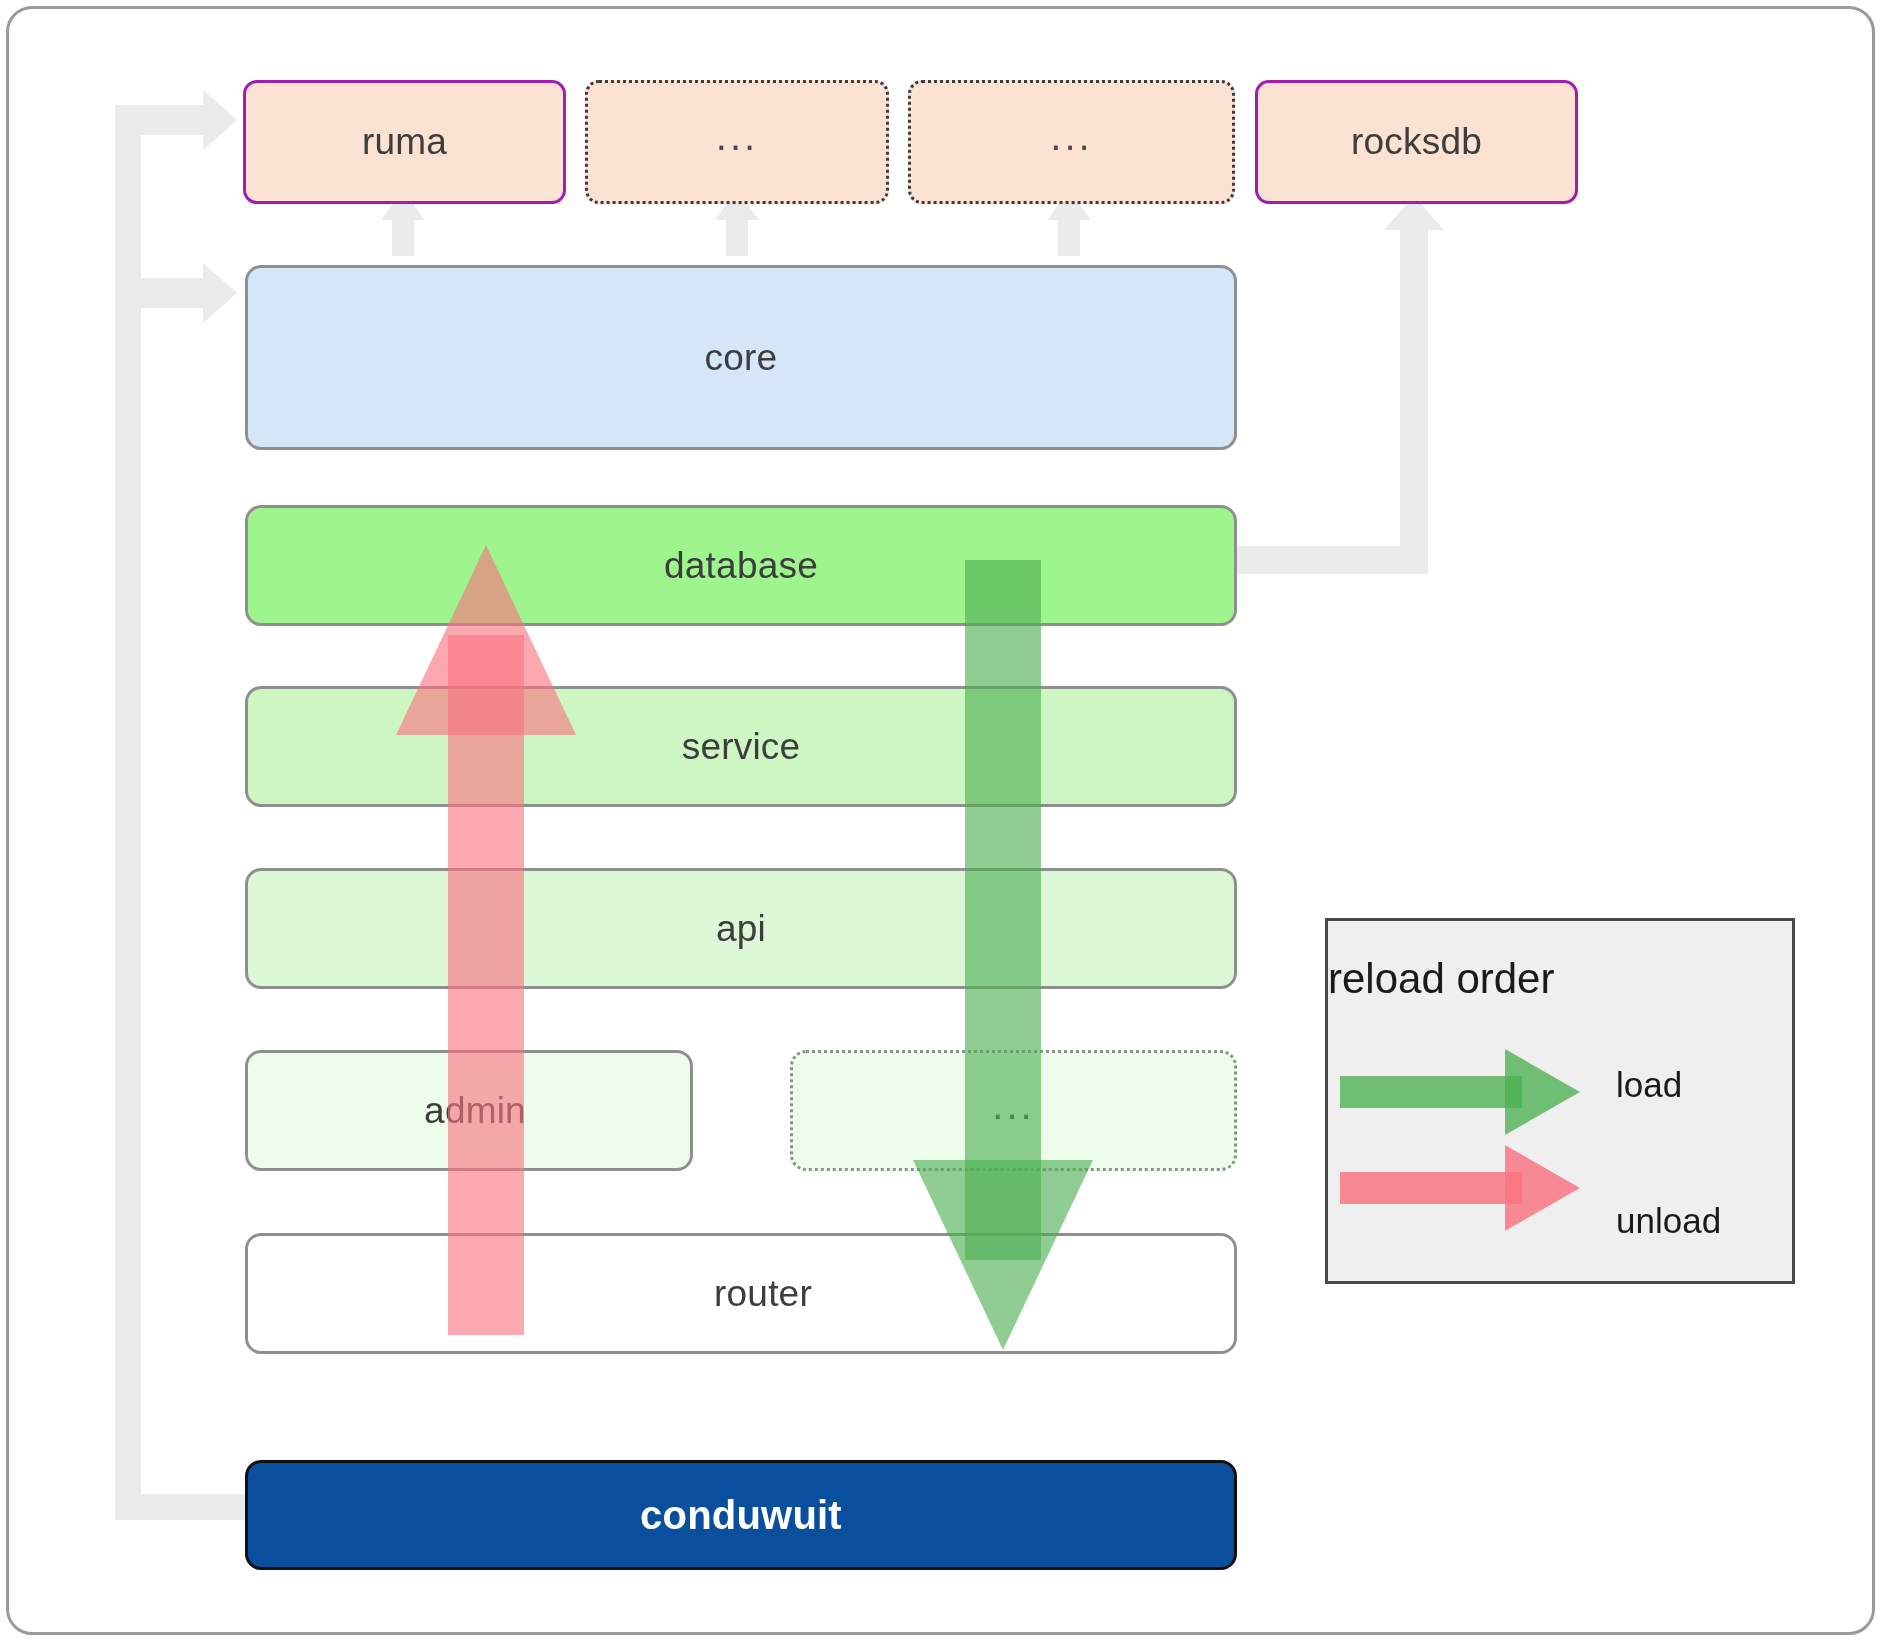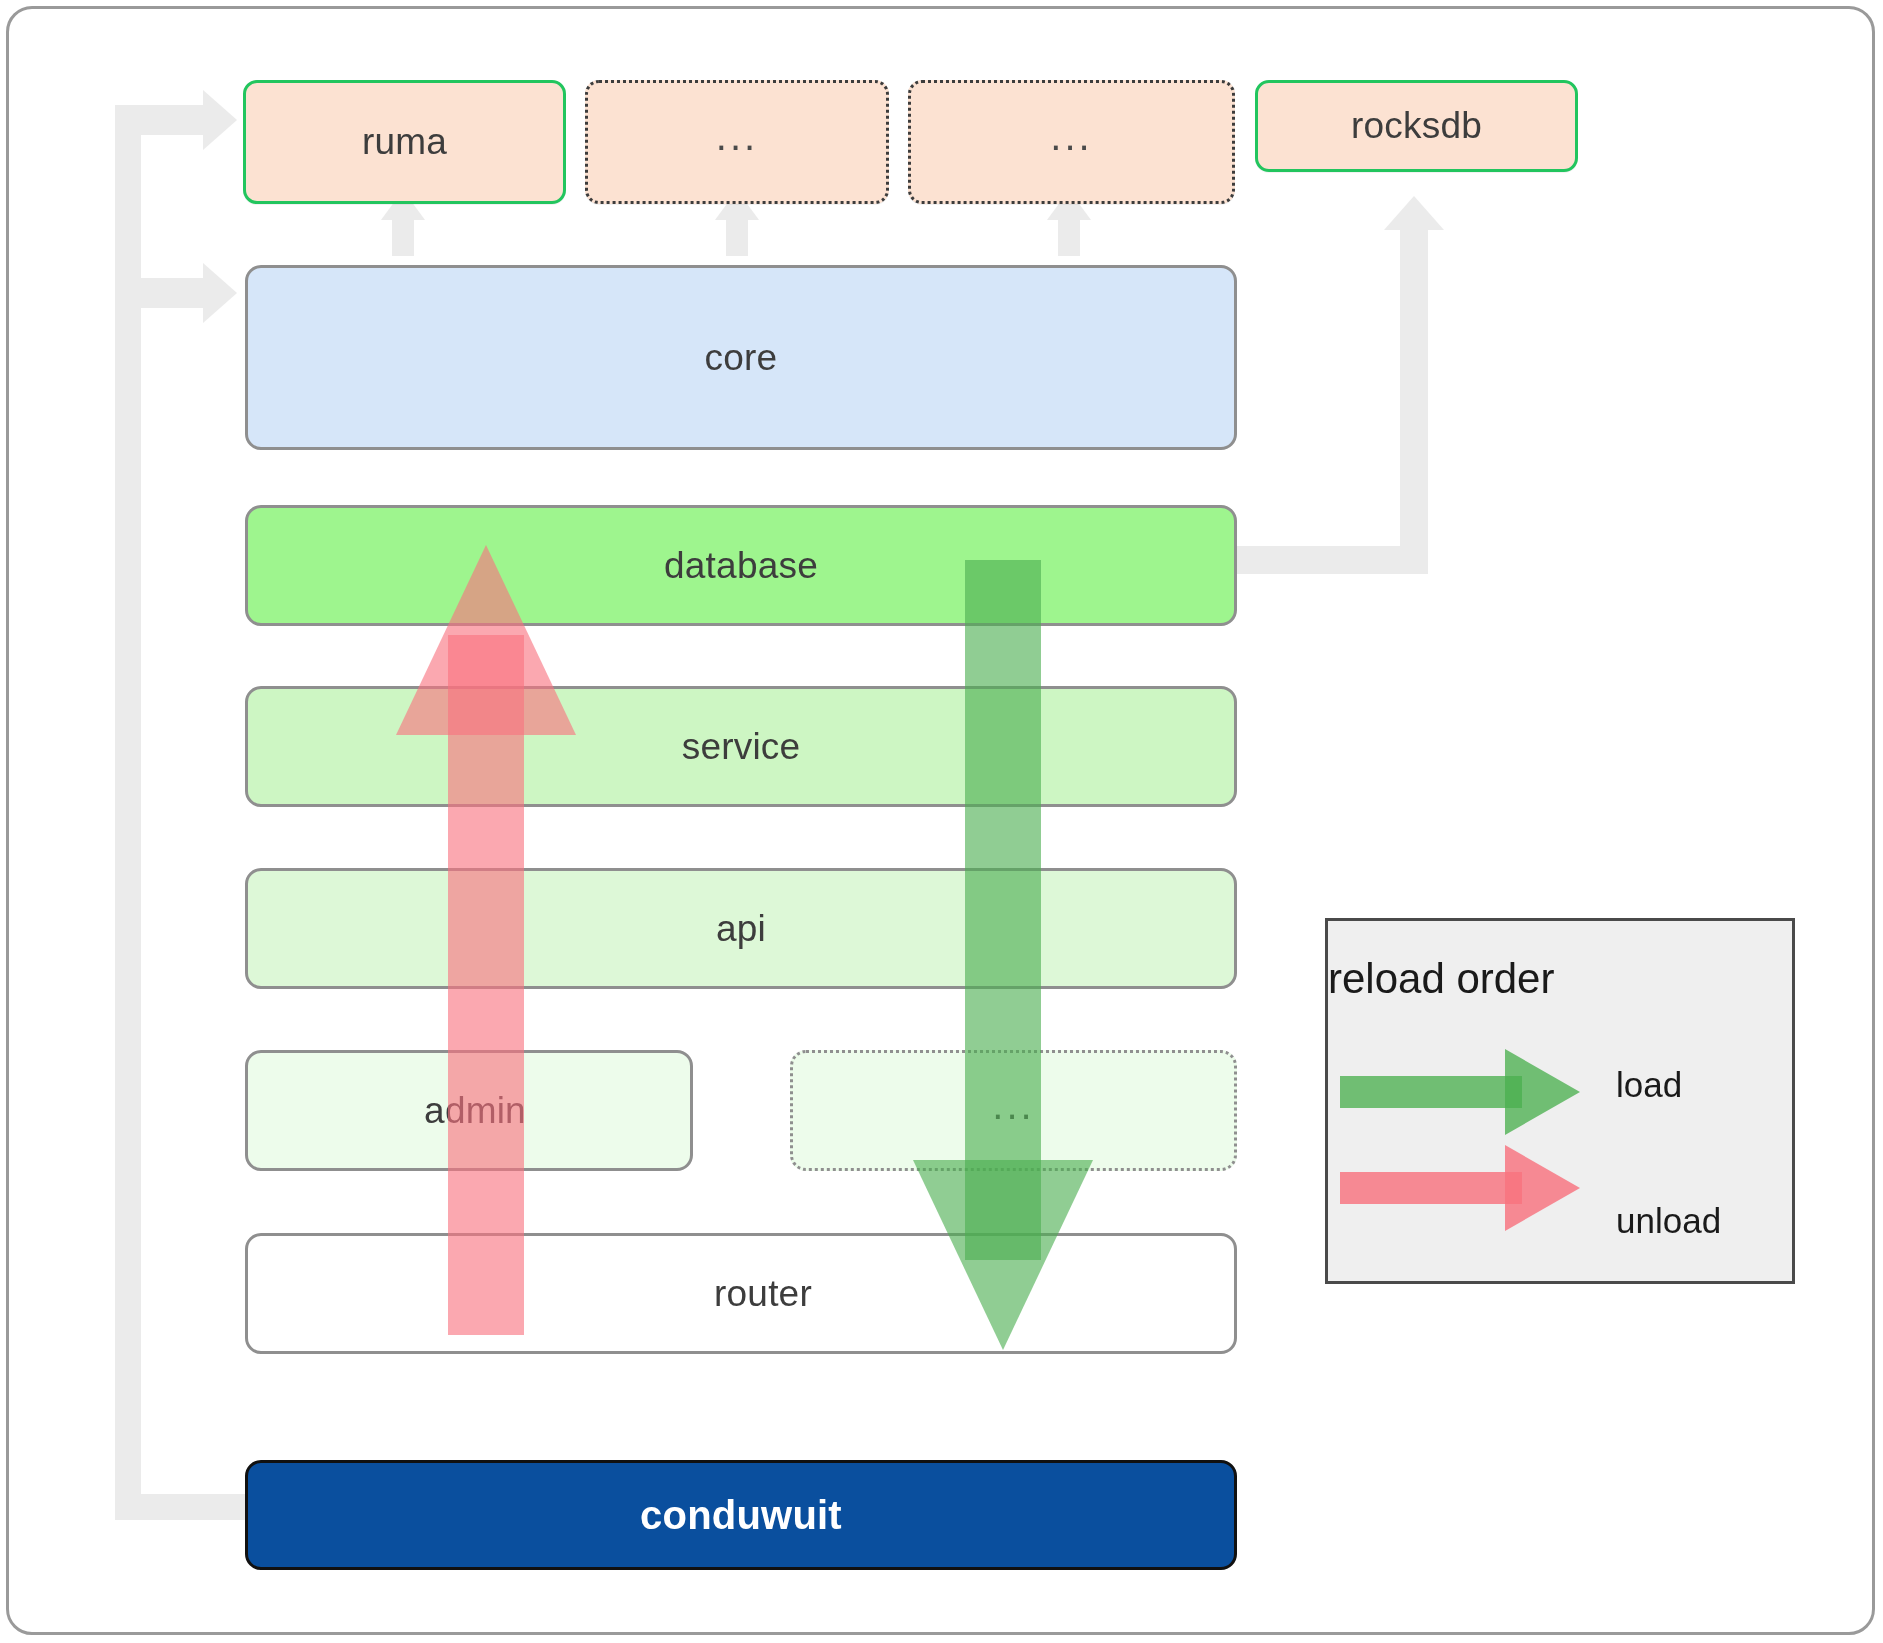--- a/index.html
+++ b/index.html
@@ -12,21 +12,21 @@
   }
 
   .node{
     position:absolute;box-sizing:border-box;display:flex;align-items:center;justify-content:center;
     color:#3d3d3d;font-size:37px;letter-spacing:.2px;
   }
   .node .lbl{position:relative;z-index:3;}
 
   
   .dep{
-    background:#fce2d2;border:3px solid #22c55e;border-radius:14px;
+    background:#fce2d2;border:3px solid #a21caf;border-radius:14px;
     box-shadow:0 1px 0 rgba(0,0,0,.05);
   }
   .dep.dotted{border-style:dotted;border-width:3px;border-color:#3c3c3c;}
   .dots{font-size:40px;line-height:0;letter-spacing:3px;color:#4a4a4a;position:relative;top:-6px;}
 
   
   .layer{border:3px solid #8f8f8f;border-radius:16px;justify-content:center;}
   .layer.dotted{border-style:dotted;border-color:#8f8f8f;}
 
   .brand{
@@ -102,21 +102,21 @@
   </div>
 
   <div class="node dep dotted" style="left:585px;top:80px;width:304px;height:124px;">
     <span class="lbl dots">...</span>
   </div>
 
   <div class="node dep dotted" style="left:908px;top:80px;width:327px;height:124px;">
     <span class="lbl dots">...</span>
   </div>
 
-  <div class="node dep" style="left:1255px;top:80px;width:323px;height:92px;">
+  <div class="node dep" style="left:1255px;top:80px;width:323px;height:124px;">
     <span class="lbl">rocksdb</span>
   </div>
 
   <div class="node layer" style="left:245px;top:265px;width:992px;height:185px;background:#d6e6f9;">
     <span class="lbl">core</span>
   </div>
 
   <div class="node layer" style="left:245px;top:505px;width:992px;height:121px;background:#9ef58e;">
     <span class="lbl">database</span>
   </div>

